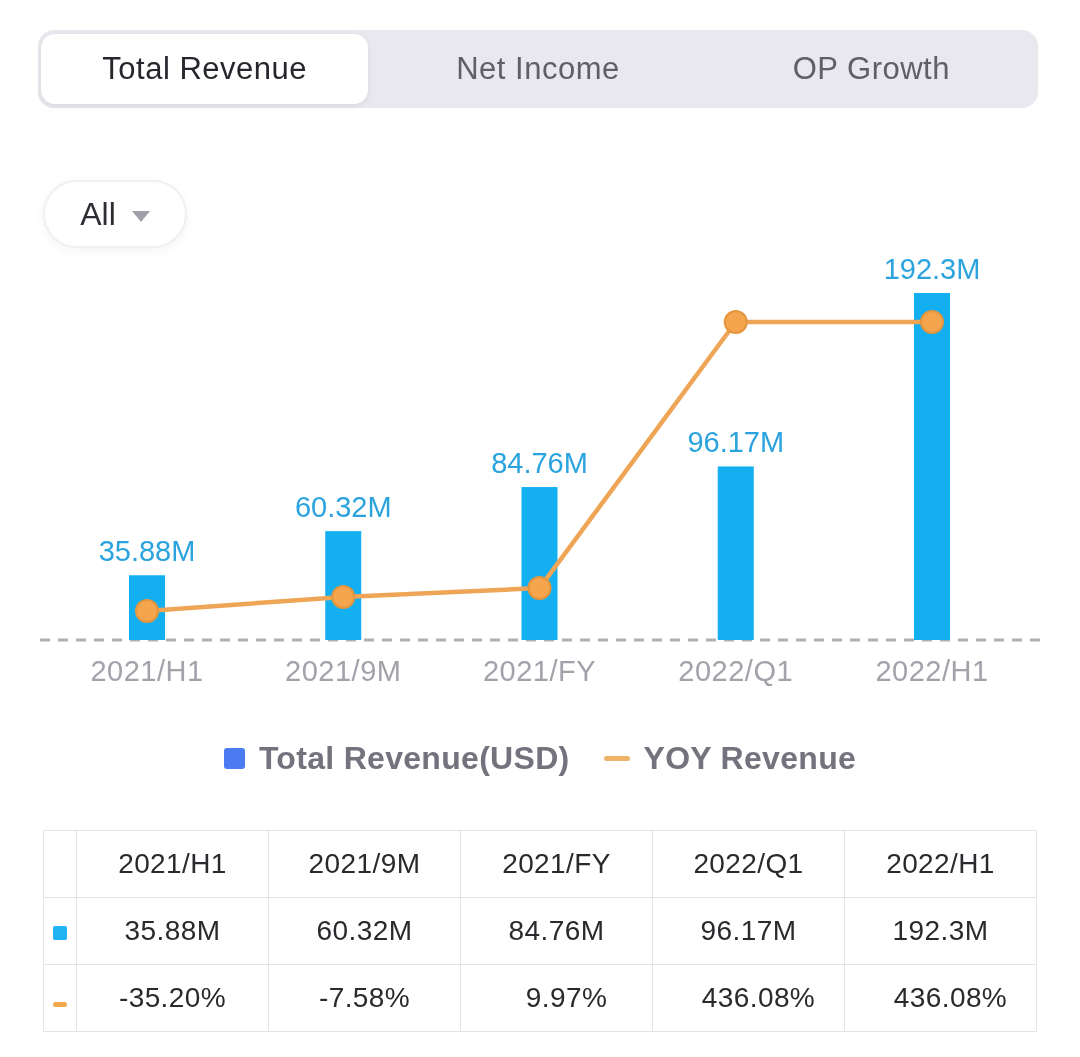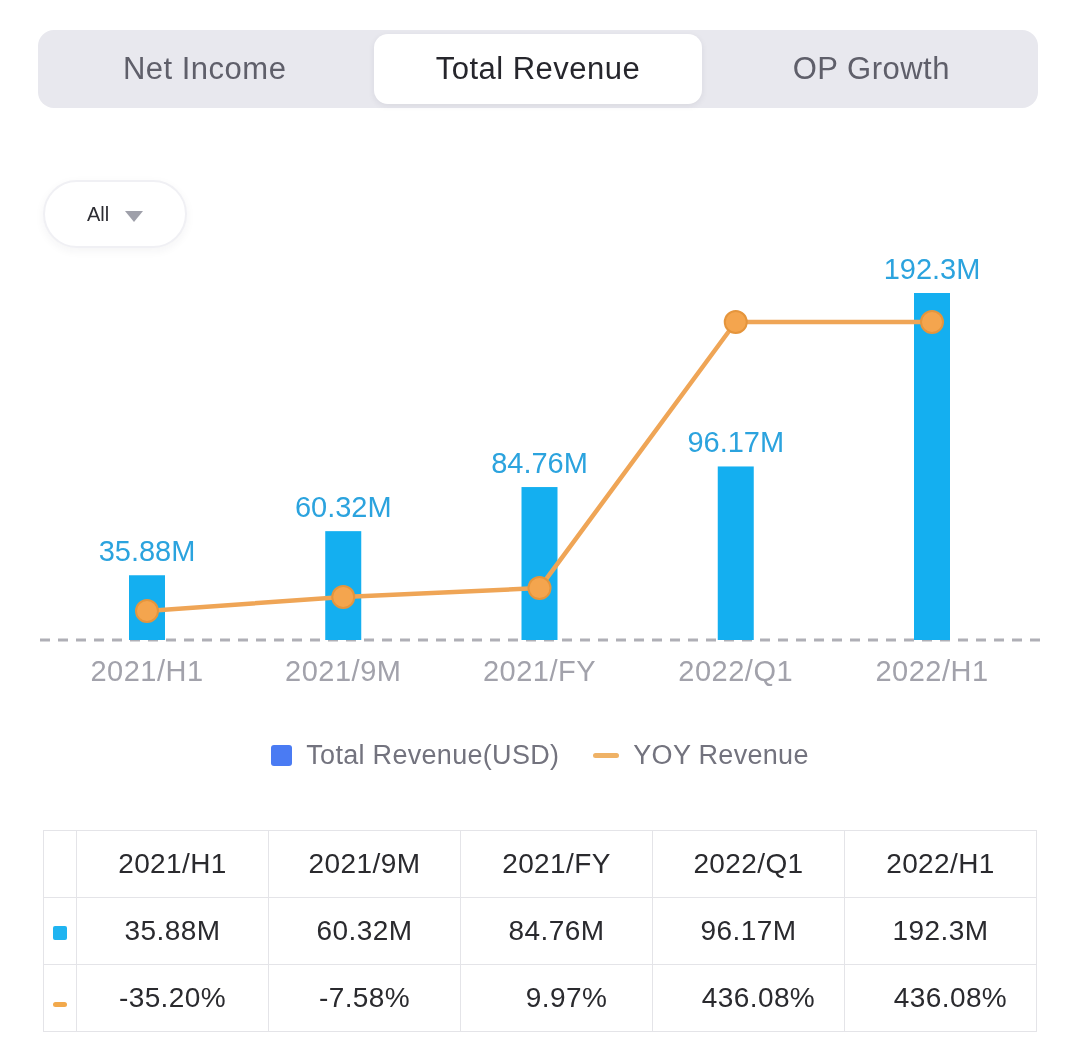--- a/index.html
+++ b/index.html
@@ -39,21 +39,21 @@
     position:absolute; left:43px; top:180px;
     height:68px; min-width:144px;
     background:#ffffff;
     border:2px solid #f0f0f4;
     border-radius:34px;
     box-shadow:0 3px 10px rgba(40,40,60,0.05);
     display:flex; align-items:center; justify-content:center;
     gap:16px; padding:0 30px;
     cursor:pointer;
   }
-  .filter-pill .label { font-size:20px; color:#2d2d33; }
+  .filter-pill .label { font-size:32px; color:#2d2d33; }
   .caret-down {
     width:0; height:0; margin-top:4px;
     border-left:9px solid transparent;
     border-right:9px solid transparent;
     border-top:11px solid #9fa0aa;
   }
 
   
   .chart-wrap { position:absolute; left:40px; top:250px; width:1000px; height:450px; }
   .chart-wrap svg { display:block; }
@@ -66,21 +66,21 @@
   }
   .legend-item { display:flex; align-items:center; gap:14px; }
   .legend-swatch-square {
     width:21px; height:21px; border-radius:3px;
     background:var(--legend-bar-swatch,#4a7bf3);
   }
   .legend-swatch-dash {
     width:26px; height:5px; border-radius:3px;
     background:var(--legend-line-swatch,#efb266);
   }
-  .legend-label { font-size:27px; color:var(--legend-text,#73737e); letter-spacing:0.3px; }
+  .legend-label { font-size:32px; color:var(--legend-text,#73737e); letter-spacing:0.3px;font-weight:bold; }
 
   
   .data-table {
     position:absolute; left:43px; top:830px;
     width:994px; border-collapse:collapse; table-layout:fixed;
   }
   .data-table td, .data-table th {
     border:1px solid var(--table-border,#e4e4e8);
     height:67px; text-align:center; vertical-align:middle;
     font-size:28px; font-weight:normal;
@@ -96,22 +96,22 @@
     display:inline-block; width:14px; height:5px; border-radius:2.5px;
     background:var(--table-line-swatch,#f2a94c);
   }
   .tone-negative { color:var(--negative,#d9605a); }
   .tone-positive { color:var(--positive,#3cac88);padding-left:20px; }
 </style>
 </head>
 <body>
 
 <div class="tab-bar">
+  <button class="tab active">Total Revenue</button>
   <button class="tab">Net Income</button>
-  <button class="tab active">Total Revenue</button>
   <button class="tab">OP Growth</button>
 </div>
 
 <div class="filter-pill">
   <span class="label">All</span>
   <span class="caret-down"></span>
 </div>
 
 <div class="chart-wrap" id="chart-mount">
     <svg viewBox="0 0 1000 450" width="1000" height="450">

